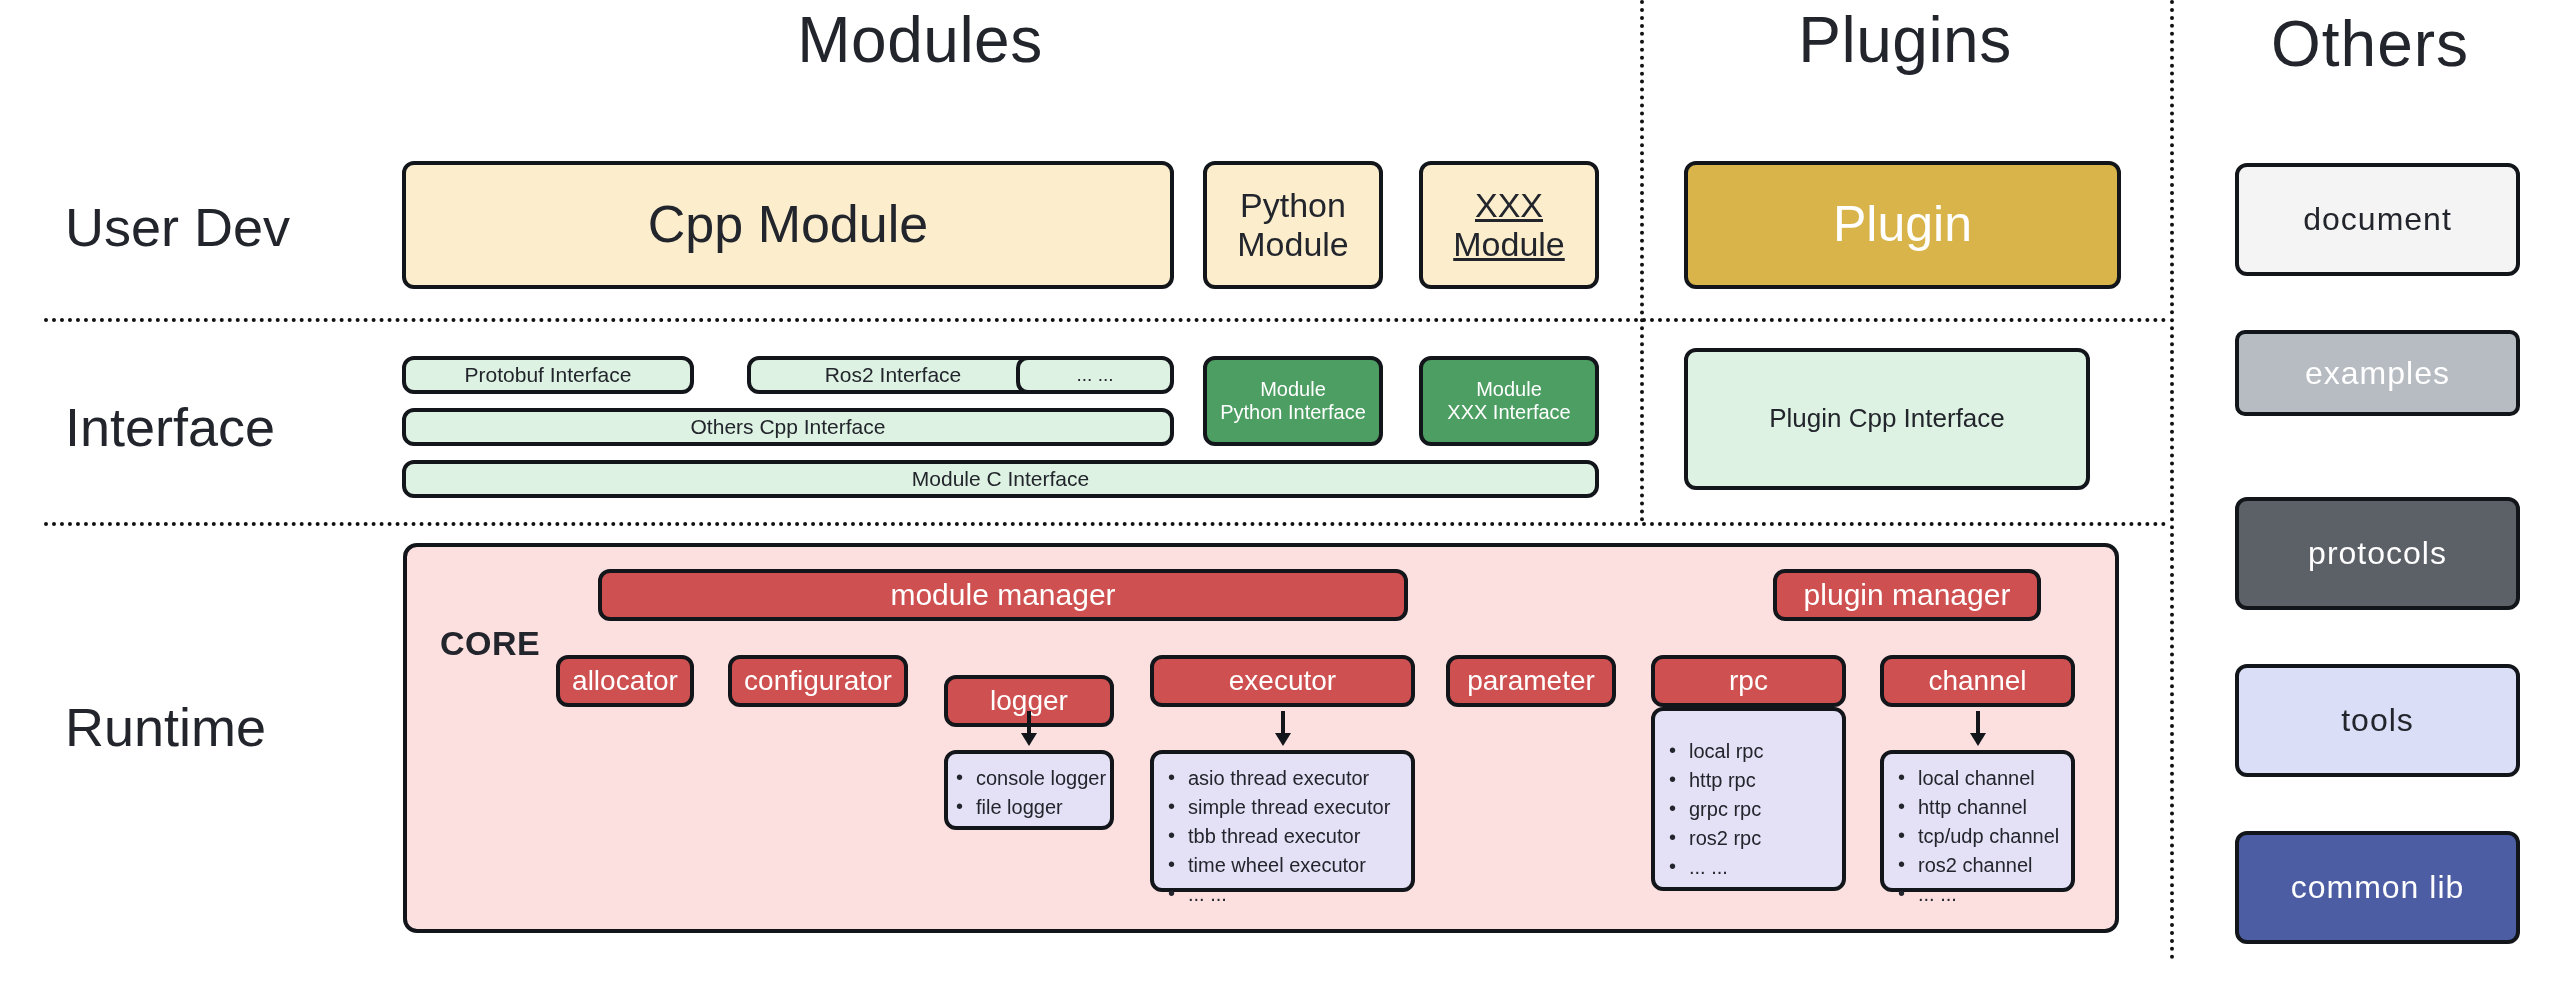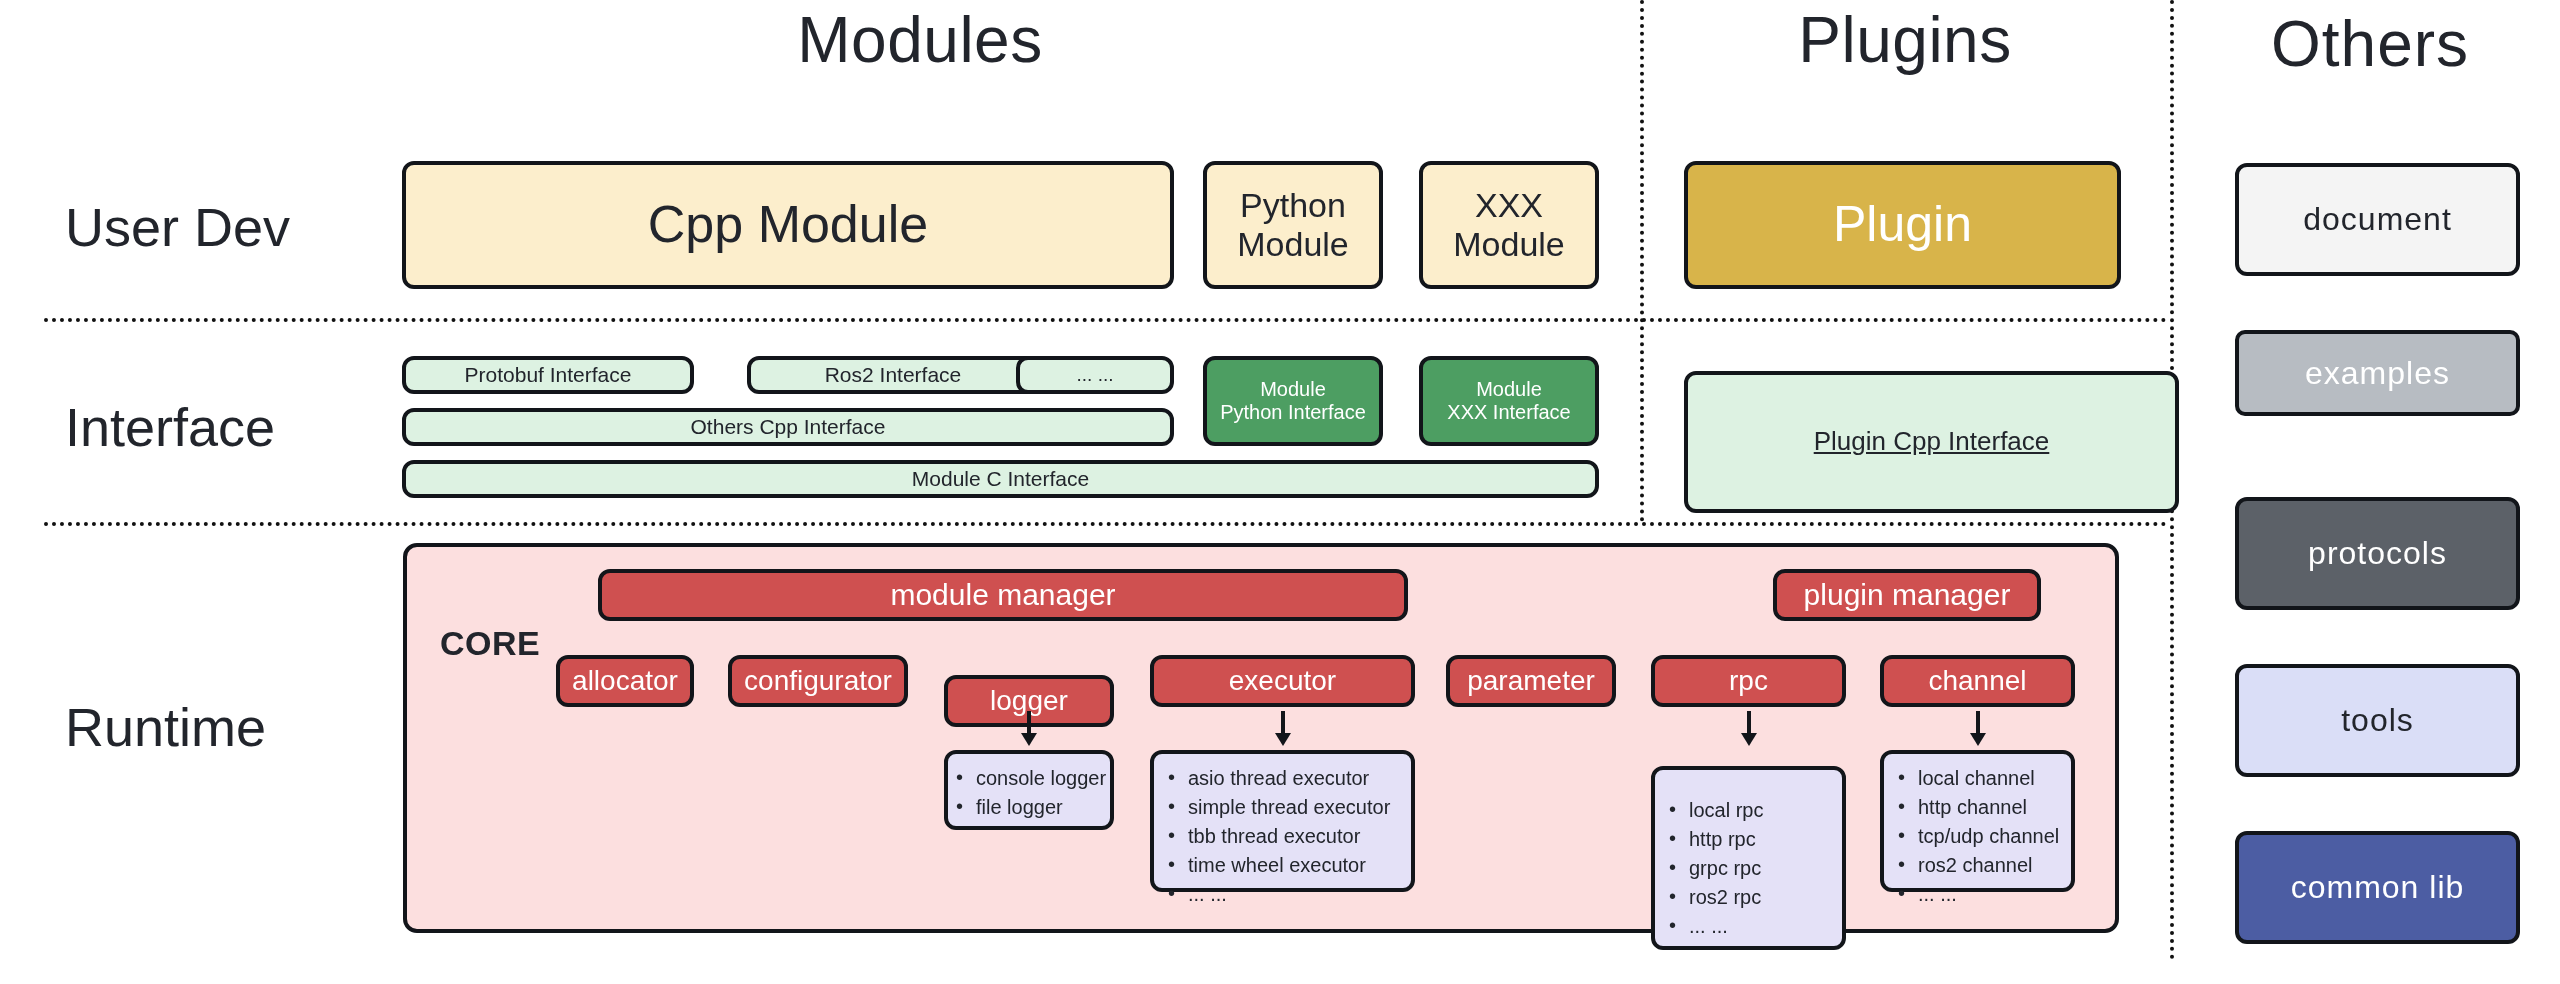--- a/index.html
+++ b/index.html
@@ -131,21 +131,21 @@
 
   <div class="abs box mod" style="left:402px; top:161px; width:772px; height:128px; font-size:52px;">
     <span>Cpp Module</span>
   </div>
 
   <div class="abs box mod" style="left:1203px; top:161px; width:180px; height:128px; font-size:34px; flex-direction:column;">
     <span>Python</span>
     <span>Module</span>
   </div>
 
-  <div class="abs box mod" style="left:1419px; top:161px; width:180px; height:128px; font-size:34px; flex-direction:column;">
+  <div class="abs box mod" style="left:1419px; top:161px; width:180px; height:128px; font-size:34px; flex-direction:column;text-decoration:underline;">
     <span>XXX</span>
     <span>Module</span>
   </div>
 
   <div class="abs box plugin" style="left:1684px; top:161px; width:437px; height:128px; font-size:50px;">
     <span>Plugin</span>
   </div>
 
   <div class="abs box iface" style="left:402px; top:356px; width:292px; height:38px; font-size:21px;">
     <span>Protobuf Interface</span>
@@ -170,21 +170,21 @@
   <div class="abs box ifacedk" style="left:1203px; top:356px; width:180px; height:90px; font-size:20px; flex-direction:column;">
     <span>Module</span>
     <span>Python Interface</span>
   </div>
 
   <div class="abs box ifacedk" style="left:1419px; top:356px; width:180px; height:90px; font-size:20px; flex-direction:column;">
     <span>Module</span>
     <span>XXX Interface</span>
   </div>
 
-  <div class="abs box iface" style="left:1684px; top:371px; width:495px; height:142px; font-size:26px;text-decoration:underline;">
+  <div class="abs box iface" style="left:1684px; top:348px; width:406px; height:142px; font-size:26px;">
     <span>Plugin Cpp Interface</span>
   </div>
 
   <div class="abs box core" style="left:403px; top:543px; width:1716px; height:390px; display:block; border-radius:14px;"></div>
 
   <div class="abs core-title" style="left:440px; top:624px;">CORE</div>
 
   <div class="abs box red" style="left:598px; top:569px; width:810px; height:52px; font-size:30px;">
     <span>module manager</span>
   </div>
@@ -242,21 +242,21 @@
 
   <div class="abs box red" style="left:1651px; top:655px; width:195px; height:52px; font-size:28px;">
     <span>rpc</span>
   </div>
   <div class="abs arrow" style="left:1724px; top:710px; width:50px; height:38px;">
     <svg width="22" height="36" viewBox="0 0 22 36" aria-hidden="true">
       <path d="M11 0 L11 26" stroke="#12151a" stroke-width="4" fill="none"></path>
       <path d="M11 35 L3 22 L19 22 Z" fill="#12151a"></path>
     </svg>
   </div>
-  <div class="abs box sub" style="left:1651px; top:766px; width:195px; height:184px; align-items:flex-start; padding-top:26px;">
+  <div class="abs box sub" style="left:1651px; top:707px; width:195px; height:184px; align-items:flex-start; padding-top:26px;">
     <ul class="bullets">
       <li>local rpc</li>
       <li>http rpc</li>
       <li>grpc rpc</li>
       <li>ros2 rpc</li>
       <li>... ...</li>
     </ul>
   </div>
 
   <div class="abs box red" style="left:1880px; top:655px; width:195px; height:52px; font-size:28px;">

